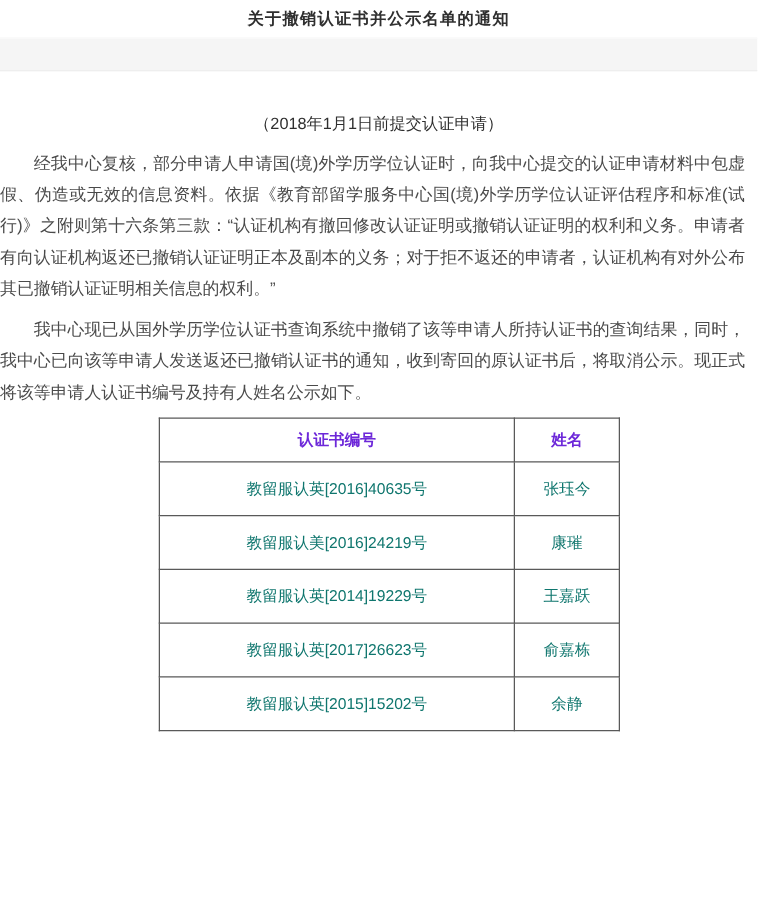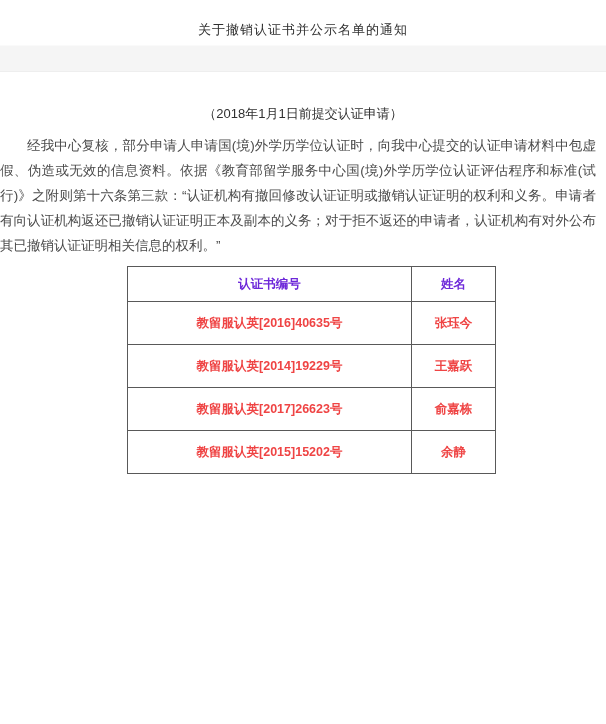--- a/index.html
+++ b/index.html
@@ -6,24 +6,24 @@
   body {
     width: 606px; height: 724px;
     overflow: hidden;
     background: #ffffff;
     font-family: "Liberation Sans", "DejaVu Sans", sans-serif;
     color: #474747;
     position: relative;
   }
   .doc-title {
     margin: 0;
-    padding-top: 21px;
+    padding-top: 6px;
     text-align: center;
     font-size: 13px;
-    font-weight: normal;
+    font-weight: bold;
     color: #2f2f2f;
     letter-spacing: 1px;
   }
   .gray-band {
     margin-top: 6px;
     width: 606px;
     height: 27px;
     background: #f5f5f5;
     border-top: 1px solid #fafafa;
     border-bottom: 1px solid #eeeeee;
@@ -51,25 +51,24 @@
     margin-top: 4px;
     width: 366px;
     border-collapse: collapse;
     table-layout: fixed;
   }
   .cert-table th, .cert-table td {
     border: 1px solid #595959;
     text-align: center;
     vertical-align: middle;
     font-size: 12.5px;
-    color: #ef4444;
+    color: #0f766e;
     padding: 0;
     overflow: hidden;
     white-space: nowrap;
-    font-weight: bold;
   }
   .cert-table th {
     height: 34px;
     font-weight: bold;
     color: #6d28d9;
   }
   .cert-table td { height: 42px; }
   .col-cert { width: 283px; }
   .col-name { width: 83px; }
 </style>
@@ -77,33 +76,38 @@
 <body>
 
 <h1 class="doc-title">关于撤销认证书并公示名单的通知</h1>
 
 <div class="gray-band"></div>
 
 <h2 class="doc-subtitle">（2018年1月1日前提交认证申请）</h2>
 
 <div class="doc-body">
   <p>经我中心复核，部分申请人申请国(境)外学历学位认证时，向我中心提交的认证申请材料中包虚假、伪造或无效的信息资料。依据《教育部留学服务中心国(境)外学历学位认证评估程序和标准(试行)》之附则第十六条第三款：“认证机构有撤回修改认证证明或撤销认证证明的权利和义务。申请者有向认证机构返还已撤销认证证明正本及副本的义务；对于拒不返还的申请者，认证机构有对外公布其已撤销认证证明相关信息的权利。”</p>
+  <p>我中心现已从国外学历学位认证书查询系统中撤销了该等申请人所持认证书的查询结果，同时，我中心已向该等申请人发送返还已撤销认证书的通知，收到寄回的原认证书后，将取消公示。现正式将该等申请人认证书编号及持有人姓名公示如下。</p>
 </div>
 
 <table class="cert-table">
   <thead>
     <tr>
       <th class="col-cert">认证书编号</th>
       <th class="col-name">姓名</th>
     </tr>
   </thead>
   <tbody>
     <tr>
       <td>教留服认英[2016]40635号</td>
       <td>张珏今</td>
+    </tr>
+    <tr>
+      <td>教留服认美[2016]24219号</td>
+      <td>康璀</td>
     </tr>
     <tr>
       <td>教留服认英[2014]19229号</td>
       <td>王嘉跃</td>
     </tr>
     <tr>
       <td>教留服认英[2017]26623号</td>
       <td>俞嘉栋</td>
     </tr>
     <tr>

